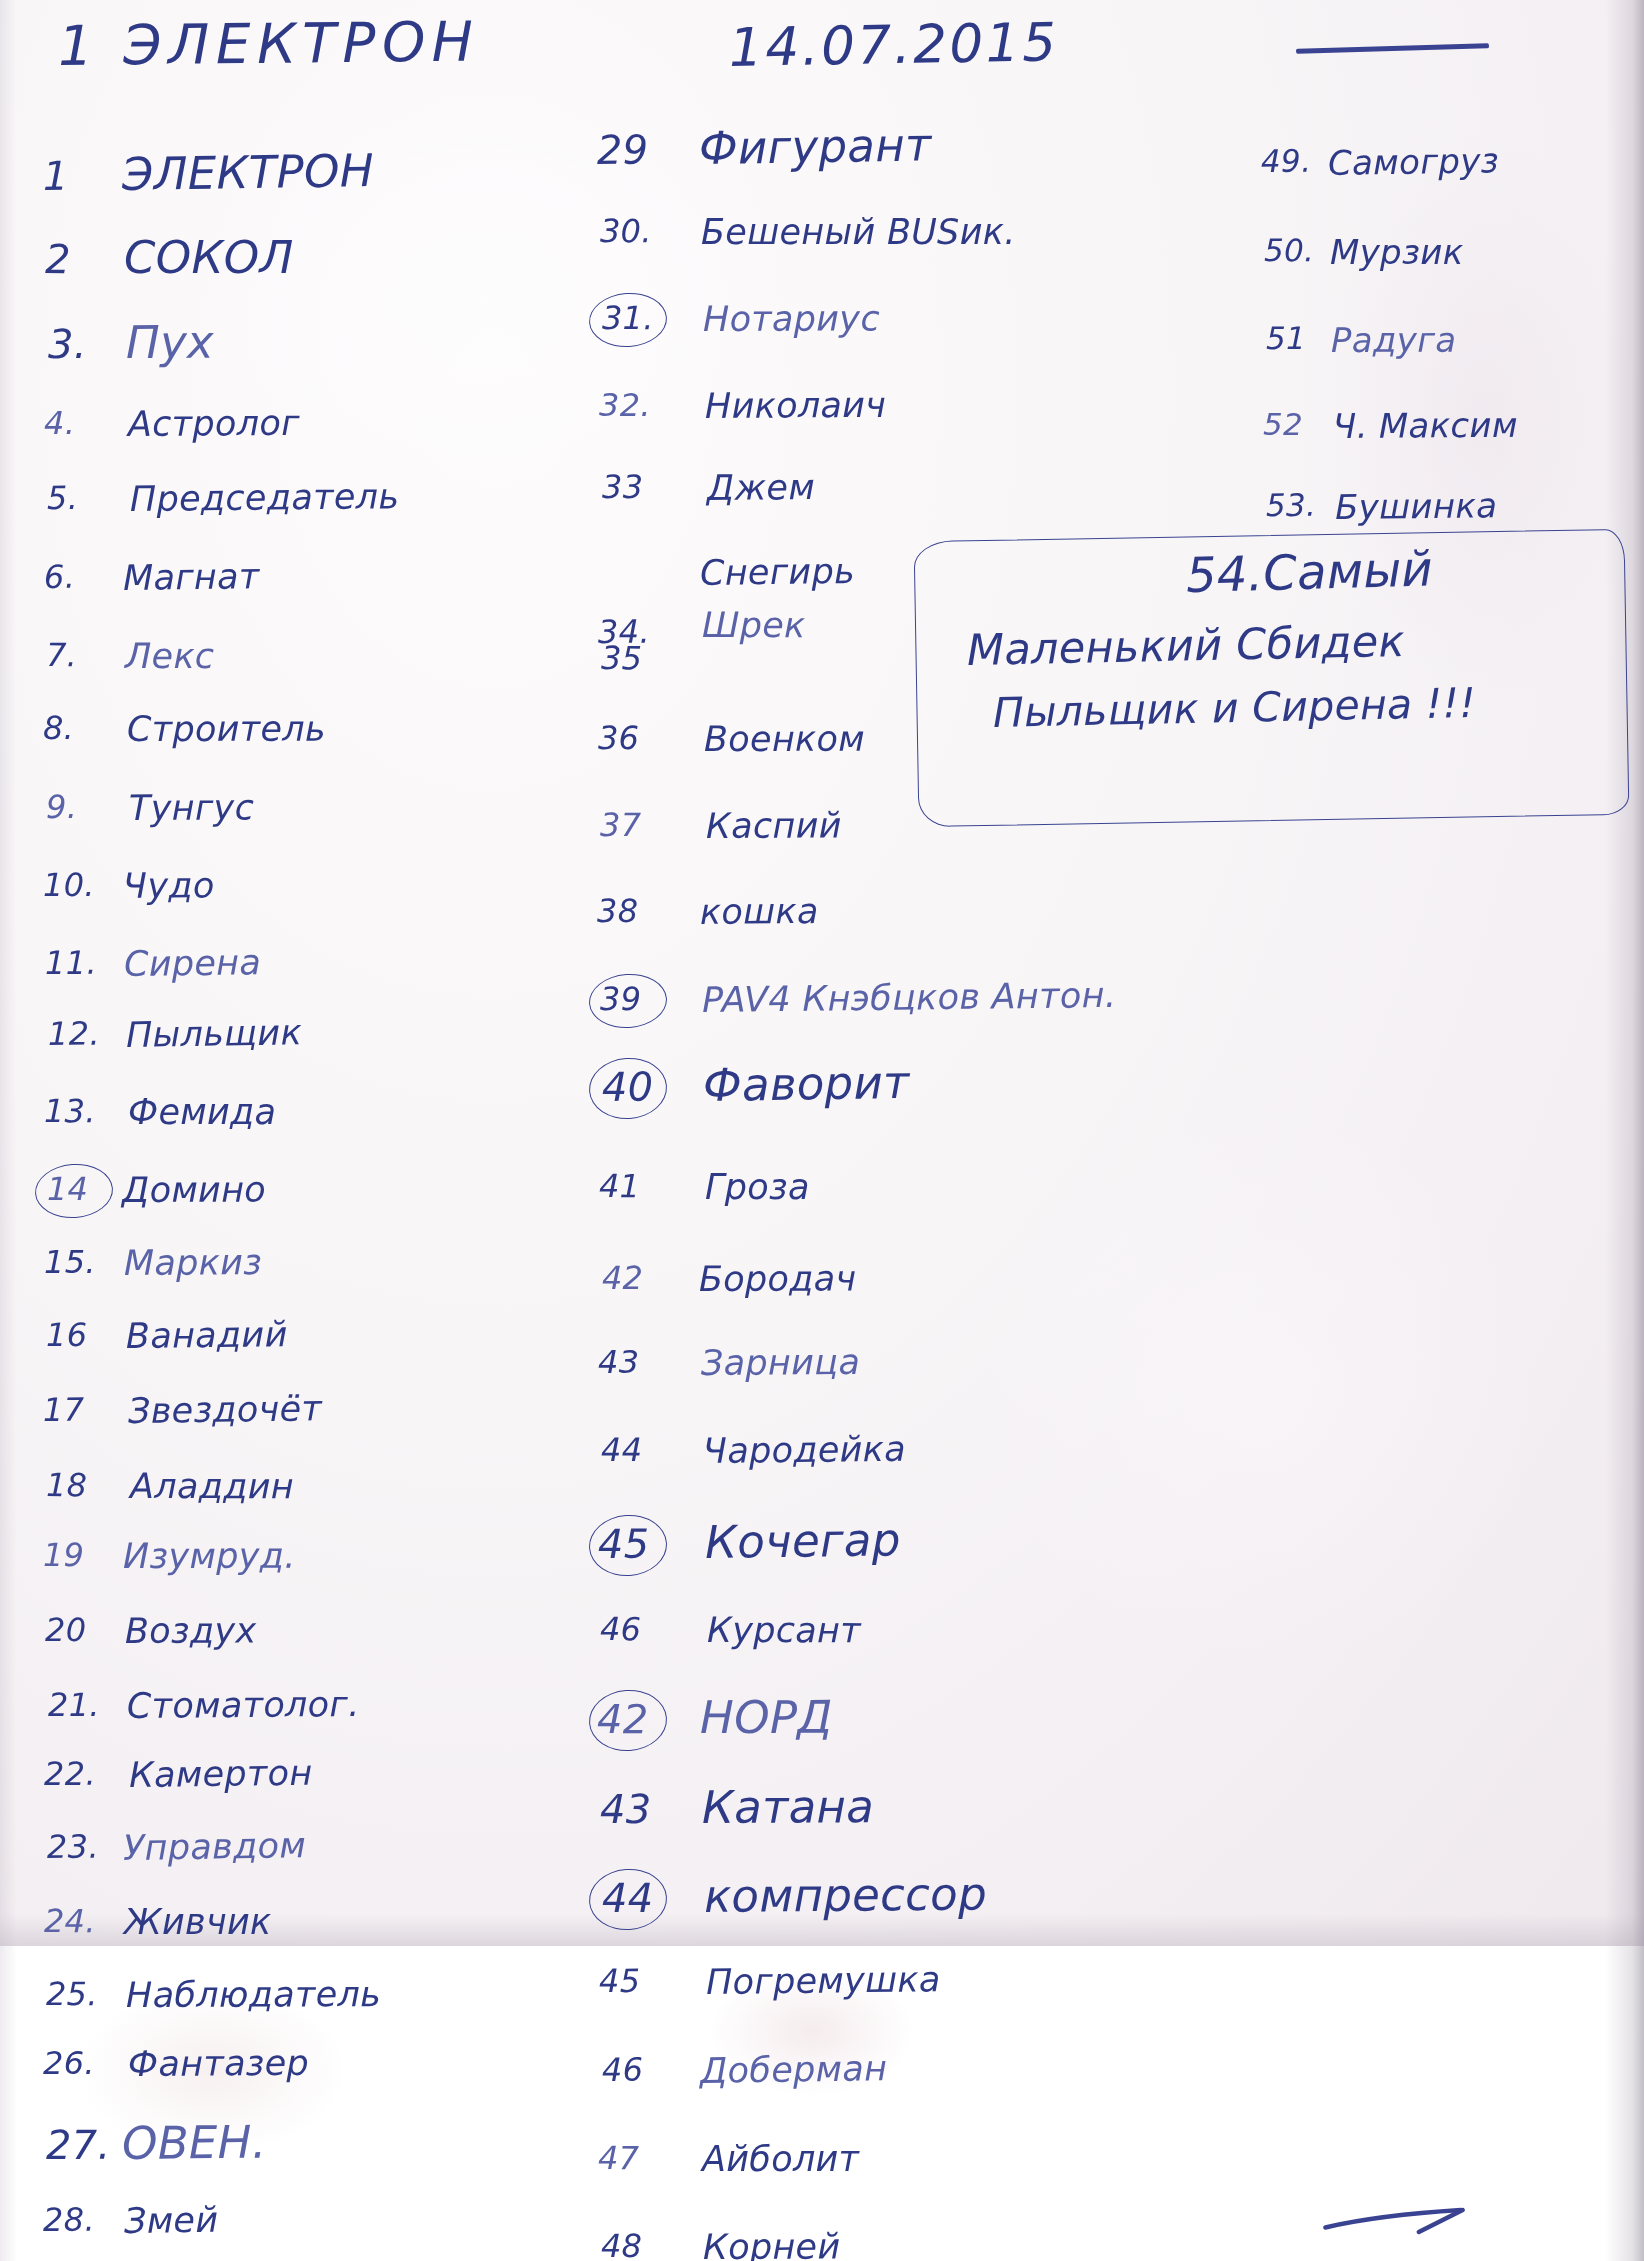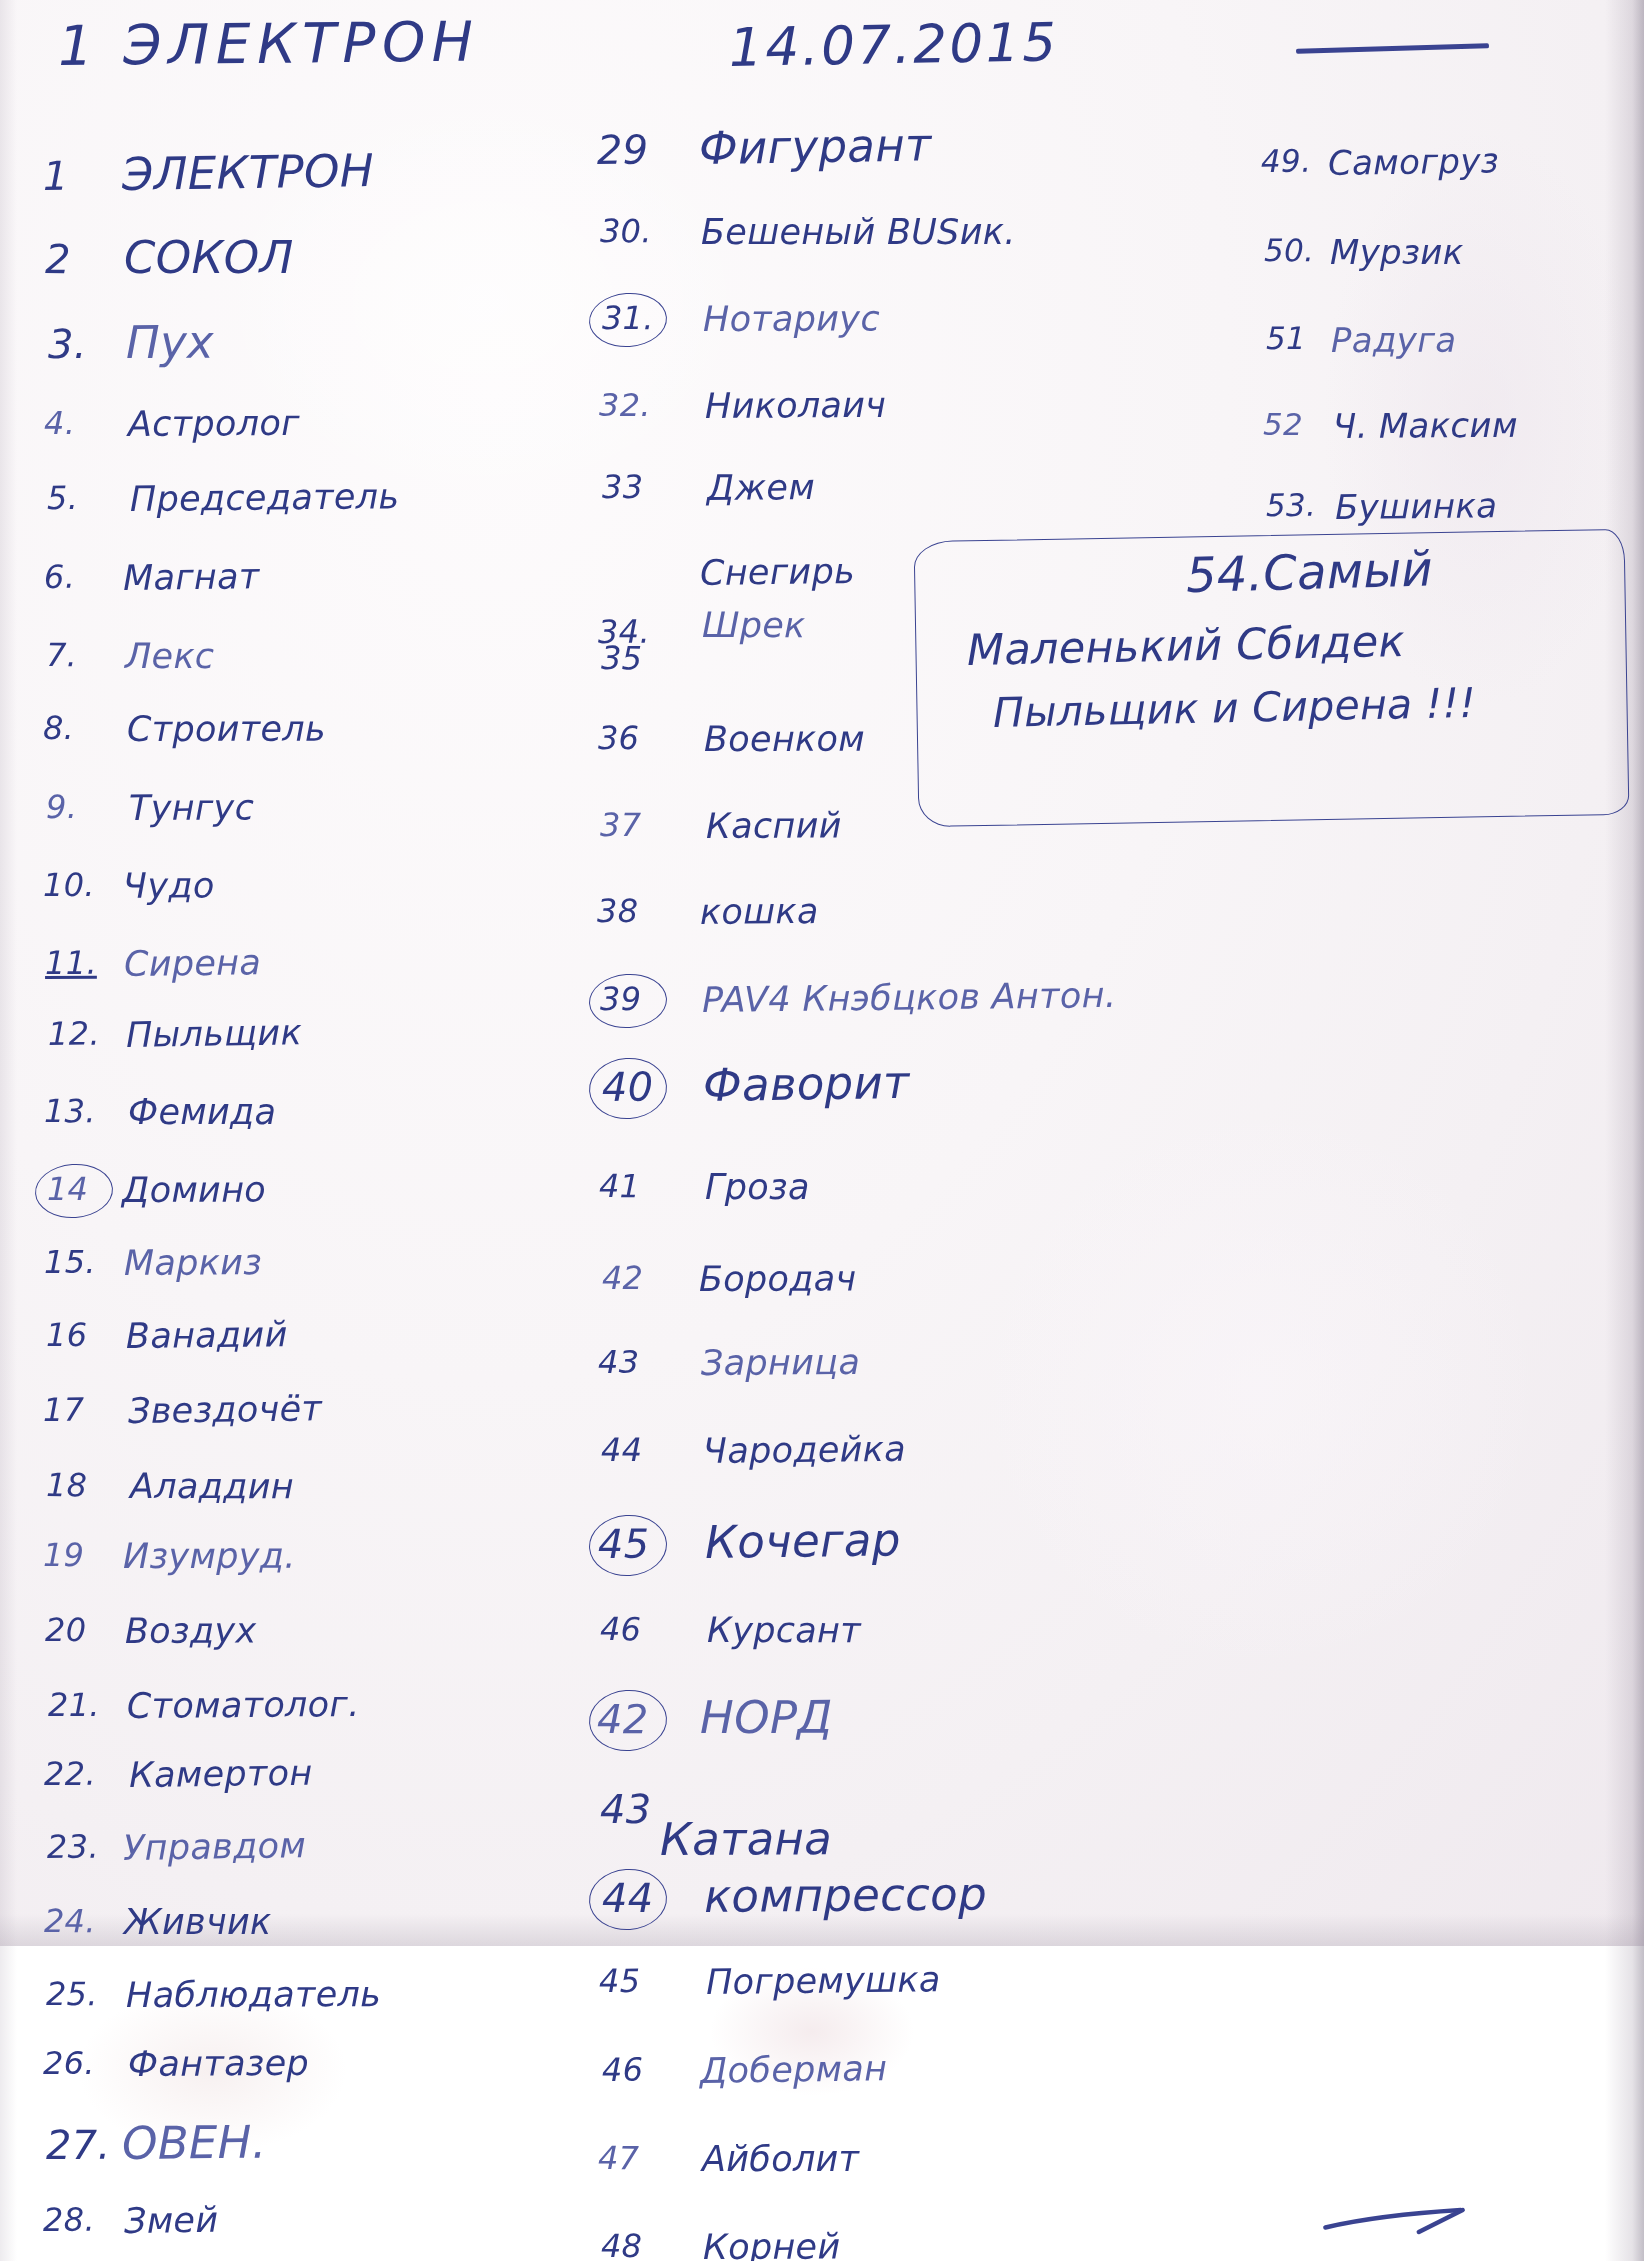--- a/index.html
+++ b/index.html
@@ -129,21 +129,21 @@
       <div class="hw ink-dark" style="left: 44px; top: 561px; font-size: 32px; transform: rotate(-0.4deg);">6.</div>
       <div class="hw ink-dark" style="left: 123px; top: 561px; font-size: 35px; transform: rotate(-0.8deg);">Магнат</div>
       <div class="hw ink-dark" style="left: 46px; top: 639px; font-size: 32px; transform: rotate(0.5deg);">7.</div>
       <div class="hw ink-light" style="left: 125px; top: 639px; font-size: 35px; transform: rotate(0.0999999deg);">Лекс</div>
       <div class="hw ink-dark" style="left: 43px; top: 712px; font-size: 32px; transform: rotate(0.3deg);">8.</div>
       <div class="hw ink-dark" style="left: 127px; top: 712px; font-size: 35px; transform: rotate(-0.1deg);">Строитель</div>
       <div class="hw ink-light" style="left: 46px; top: 791px; font-size: 32px; transform: rotate(0.1deg);">9.</div>
       <div class="hw ink-dark" style="left: 129px; top: 791px; font-size: 35px; transform: rotate(-0.3deg);">Тунгус</div>
       <div class="hw ink-dark" style="left: 43px; top: 869px; font-size: 32px; transform: rotate(-0.1deg);">10.</div>
       <div class="hw ink-dark" style="left: 123px; top: 869px; font-size: 35px; transform: rotate(-0.5deg);">Чудо</div>
-      <div class="hw ink-dark" style="left: 45px; top: 947px; font-size: 32px; transform: rotate(-0.3deg); text-decoration: underline;">11.</div>
+      <div class="hw ink-dark" style="left: 45px; top: 947px; font-size: 32px; transform: rotate(-0.3deg);">11.</div>
       <div class="hw ink-light" style="left: 124px; top: 947px; font-size: 35px; transform: rotate(-0.7deg);">Сирена</div>
       <div class="hw ink-dark" style="left: 48px; top: 1018px; font-size: 32px; transform: rotate(-0.5deg);">12.</div>
       <div class="hw ink-dark" style="left: 126px; top: 1018px; font-size: 35px; transform: rotate(-0.9deg);">Пыльщик</div>
       <div class="hw ink-dark" style="left: 44px; top: 1095px; font-size: 32px; transform: rotate(0.4deg);">13.</div>
       <div class="hw ink-dark" style="left: 128px; top: 1095px; font-size: 35px; transform: rotate(0deg);">Фемида</div>
       <div class="hw ink-light" style="left: 47px; top: 1173px; font-size: 32px; transform: rotate(0.2deg);">14</div>
       <div class="hw ink-dark" style="left: 122px; top: 1173px; font-size: 35px; transform: rotate(-0.2deg);">Домино</div>
       <div class="circle-mark" style="left: 35px; top: 1164px; width: 76px; height: 52px;"></div>
       <div class="hw ink-dark" style="left: 44px; top: 1246px; font-size: 32px; transform: rotate(0deg);">15.</div>
       <div class="hw ink-light" style="left: 124px; top: 1246px; font-size: 35px; transform: rotate(-0.4deg);">Маркиз</div>
@@ -213,21 +213,21 @@
       <div class="hw ink-dark" style="left: 703px; top: 1434px; font-size: 35px; transform: rotate(-0.6deg);">Чародейка</div>
       <div class="hw ink-dark" style="left: 598px; top: 1524px; font-size: 40px; transform: rotate(-0.4deg);">45</div>
       <div class="hw ink-dark" style="left: 705px; top: 1520px; font-size: 45px; transform: rotate(-0.8deg);">Кочегар</div>
       <div class="circle-mark" style="left: 589px; top: 1515px; width: 76px; height: 59px;"></div>
       <div class="hw ink-dark" style="left: 600px; top: 1613px; font-size: 32px; transform: rotate(0.5deg);">46</div>
       <div class="hw ink-dark" style="left: 707px; top: 1613px; font-size: 35px; transform: rotate(0.0999999deg);">Курсант</div>
       <div class="hw ink-light" style="left: 597px; top: 1699px; font-size: 40px; transform: rotate(0.3deg);">42</div>
       <div class="hw ink-light" style="left: 700px; top: 1695px; font-size: 45px; transform: rotate(-0.1deg);">НОРД</div>
       <div class="circle-mark" style="left: 589px; top: 1690px; width: 76px; height: 59px;"></div>
       <div class="hw ink-dark" style="left: 600px; top: 1789px; font-size: 40px; transform: rotate(0.1deg);">43</div>
-      <div class="hw ink-dark" style="left: 660px; top: 1785px; font-size: 45px; transform: rotate(-0.3deg); margin-top: 32px;">Катана</div>
+      <div class="hw ink-dark" style="left: 702px; top: 1785px; font-size: 45px; transform: rotate(-0.3deg);">Катана</div>
       <div class="hw ink-dark" style="left: 602px; top: 1878px; font-size: 40px; transform: rotate(-0.1deg);">44</div>
       <div class="hw ink-dark" style="left: 704px; top: 1874px; font-size: 45px; transform: rotate(-0.5deg);">компрессор</div>
       <div class="circle-mark" style="left: 589px; top: 1869px; width: 76px; height: 59px;"></div>
       <div class="hw ink-dark" style="left: 599px; top: 1965px; font-size: 32px; transform: rotate(-0.3deg);">45</div>
       <div class="hw ink-dark" style="left: 706px; top: 1965px; font-size: 35px; transform: rotate(-0.7deg);">Погремушка</div>
       <div class="hw ink-dark" style="left: 602px; top: 2054px; font-size: 32px; transform: rotate(-0.5deg);">46</div>
       <div class="hw ink-light" style="left: 700px; top: 2054px; font-size: 35px; transform: rotate(-0.9deg);">Доберман</div>
       <div class="hw ink-light" style="left: 598px; top: 2142px; font-size: 32px; transform: rotate(0.4deg);">47</div>
       <div class="hw ink-dark" style="left: 702px; top: 2142px; font-size: 35px; transform: rotate(0deg);">Айболит</div>
       <div class="hw ink-dark" style="left: 601px; top: 2230px; font-size: 32px; transform: rotate(0.2deg);">48</div>

